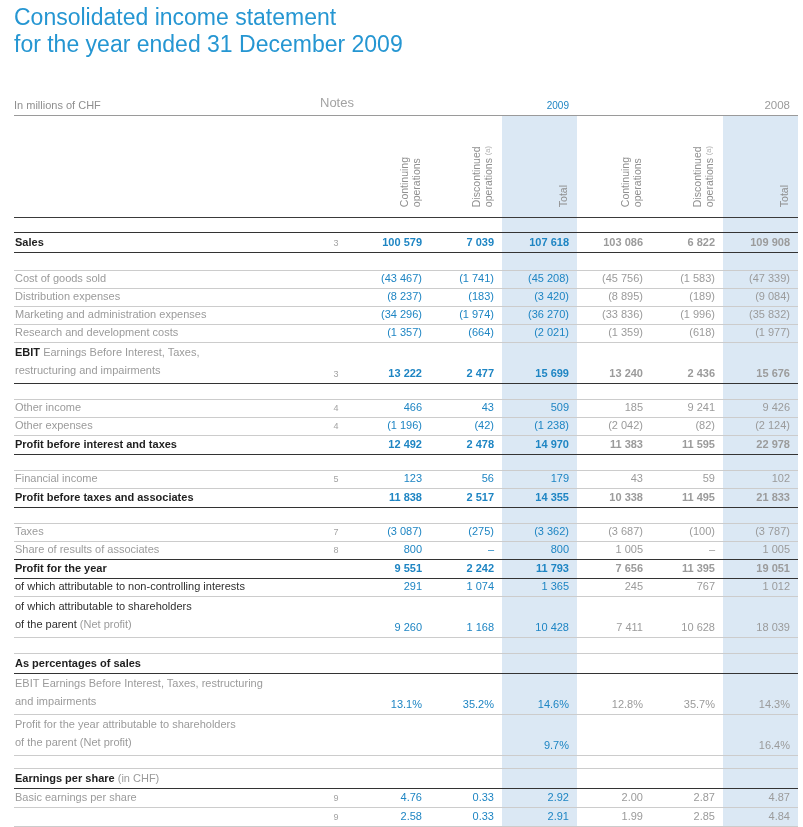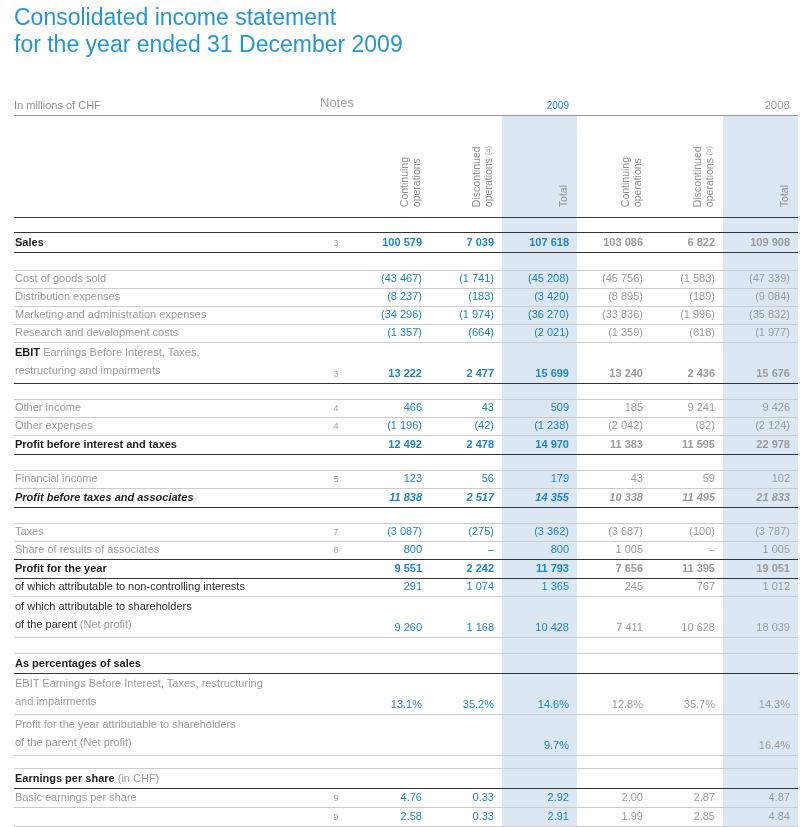--- a/index.html
+++ b/index.html
@@ -248,21 +248,21 @@
             <div><span class="t-g">Financial income</span></div>
           </td>
           <td class="note">5</td>
           <td class="num cur">123</td>
           <td class="num cur">56</td>
           <td class="num cur">179</td>
           <td class="num pri">43</td>
           <td class="num pri">59</td>
           <td class="num pri">102</td>
         </tr>
-        <tr class="bold bb-dark" style="height: 19px; font-style: italic;">
+        <tr class="bold bb-dark" style="height: 19px;">
           <td class="lbl">
             <div><span class="t-b">Profit before taxes and associates</span></div>
           </td>
           <td class="note"></td>
           <td class="num cur">11 838</td>
           <td class="num cur">2 517</td>
           <td class="num cur">14 355</td>
           <td class="num pri">10 338</td>
           <td class="num pri">11 495</td>
           <td class="num pri">21 833</td>

